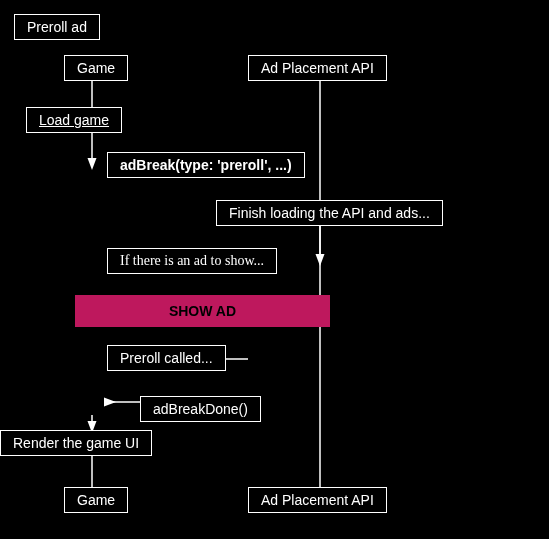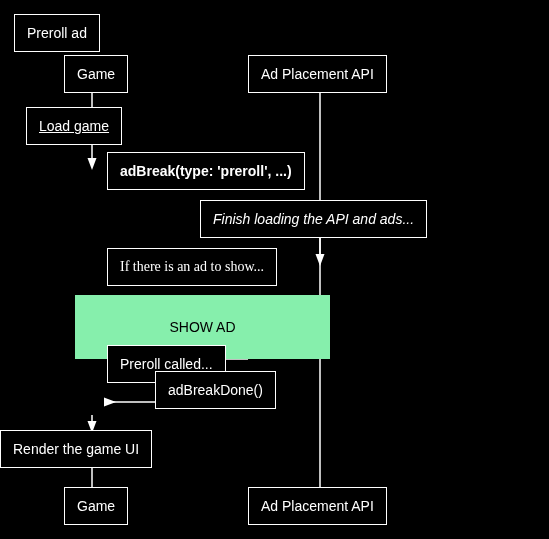--- a/index.html
+++ b/index.html
@@ -13,30 +13,30 @@
       color: #fff;
       position: relative;
       overflow: hidden;
     }
 
     .box {
       position: absolute;
       border: 1.5px solid #fff;
       background: #000;
       color: #fff;
-      padding: 10px 12px;
+      padding: 4px 12px;
       white-space: nowrap;
     }
 
     .box-orange {
       position: absolute;
-      background: #86efac;
+      background: #be185d;
       color: #000;
-      font-weight: normal;
-      padding: 24px 12px;
+      font-weight: bold;
+      padding: 8px 12px;
       white-space: nowrap;
       border: none;
     }
 
     
     .arrow-svg {
       position: absolute;
       top: 0;
       left: 0;
       width: 549px;
@@ -87,27 +87,27 @@
 <div class="box" style="top:14px; left:14px;">Preroll ad</div>
 
 <div class="box" style="top:55px; left:64px;">Game</div>
 
 <div class="box" style="top:55px; left:248px;">Ad Placement API</div>
 
 <div class="box" style="top:107px; left:26px;text-decoration:underline;">Load game</div>
 
 <div class="box" style="top:152px; left:107px;font-weight:bold;">adBreak(type: 'preroll', ...)</div>
 
-<div class="box" style="top:200px; left:200px;font-style:italic;">Finish loading the API and ads...</div>
+<div class="box" style="top:200px; left:216px;">Finish loading the API and ads...</div>
 
 <div class="box" style="top:248px; left:107px;font-family:Liberation Serif, serif;">If there is an ad to show...</div>
 
 <div class="box-orange" style="top:295px; left:75px; width:255px; text-align:center;">SHOW AD</div>
 
 <div class="box" style="top:345px; left:107px;">Preroll called...</div>
 
-<div class="box" style="top:371px; left:140px;margin-left:15px;">adBreakDone()</div>
+<div class="box" style="top:396px; left:140px;">adBreakDone()</div>
 
 <div class="box" style="top:430px; left:0;">Render the game UI</div>
 
 <div class="box" style="top:487px; left:64px;">Game</div>
 
 <div class="box" style="top:487px; left:248px;">Ad Placement API</div>
 
 </body></html>

